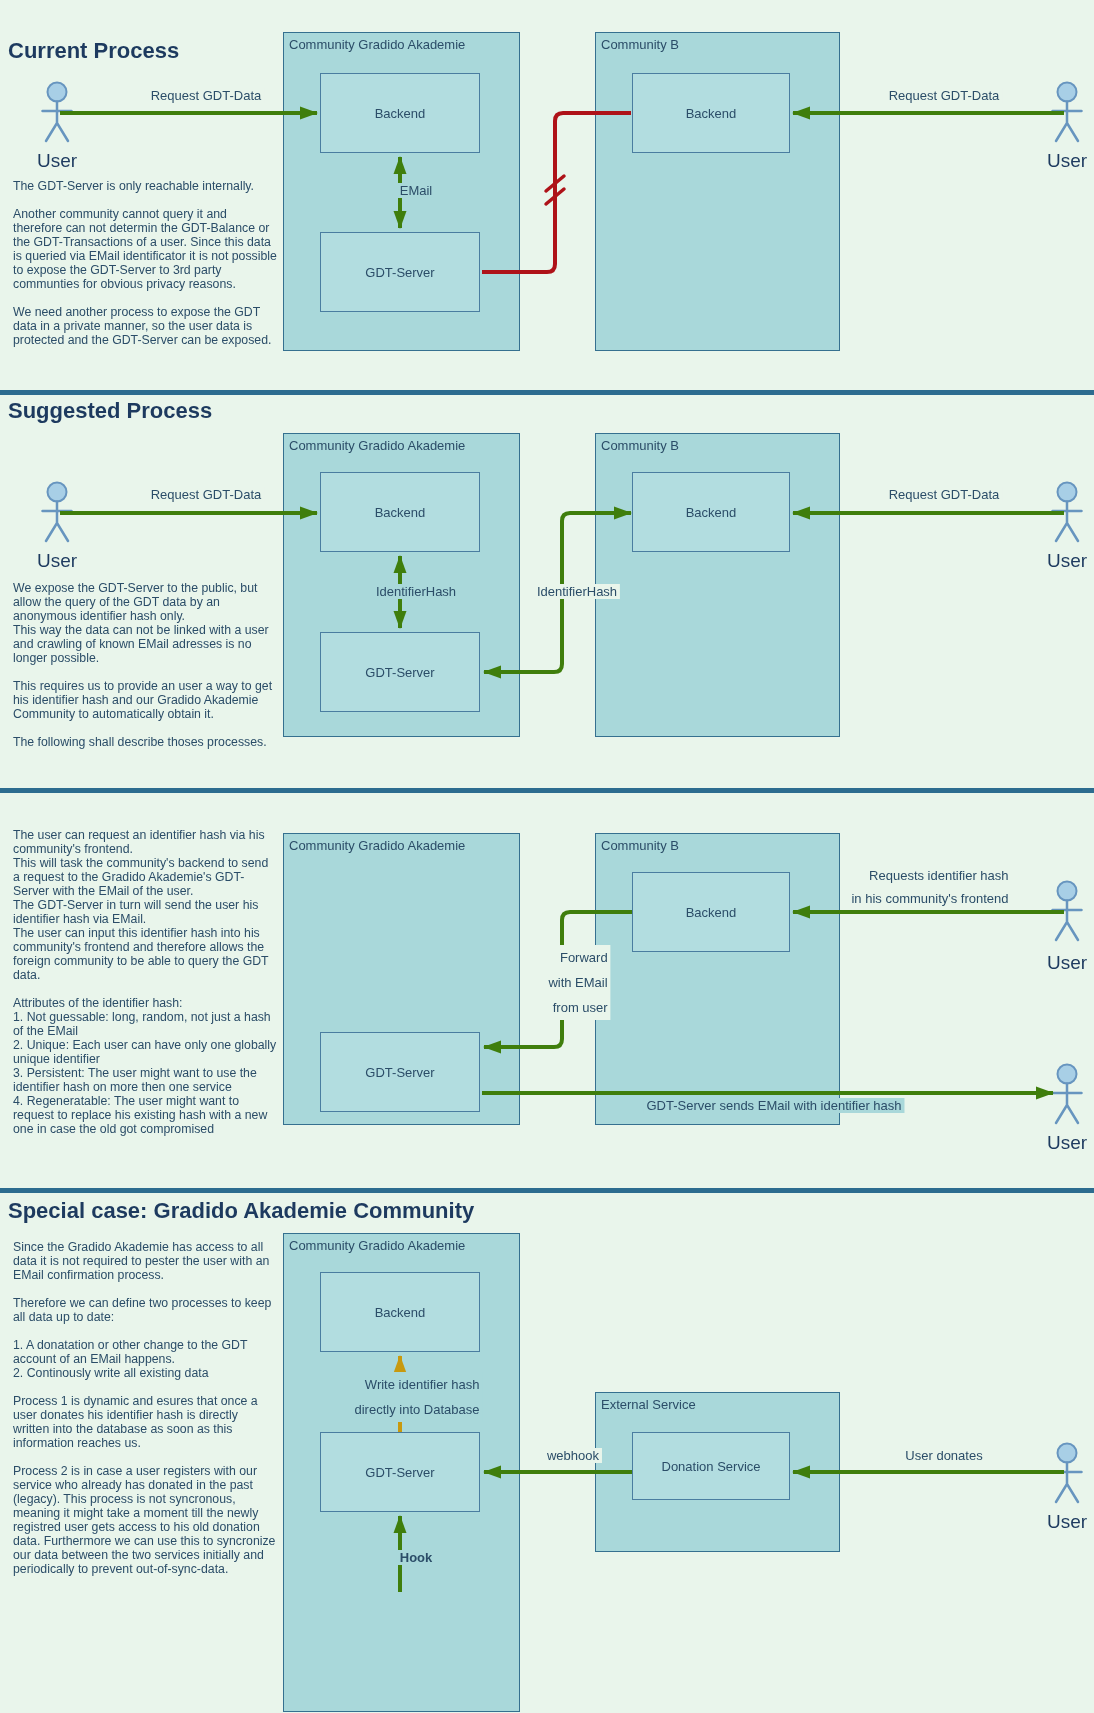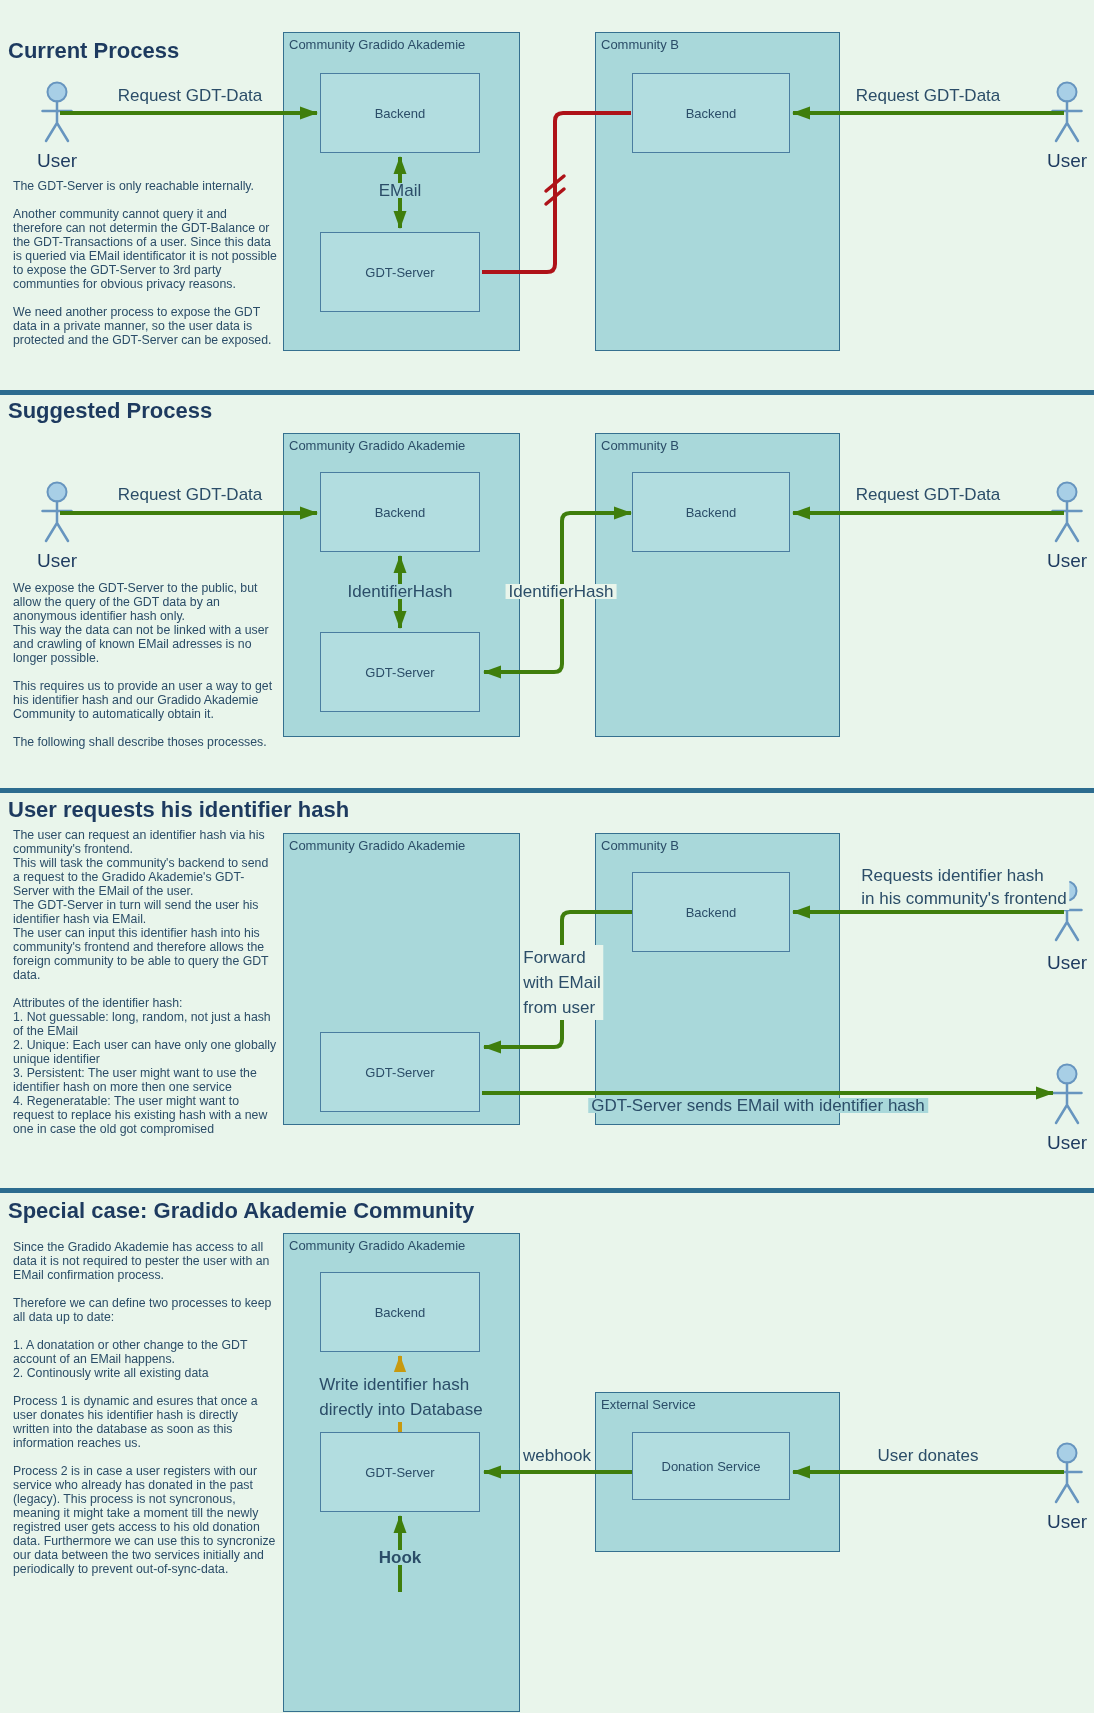--- a/index.html
+++ b/index.html
@@ -8,23 +8,23 @@
   .sec{position:absolute;left:0;width:1094px;}
   .divider{position:absolute;left:0;width:1094px;height:5px;background:var(--divider_color);}
   .title{position:absolute;left:8px;margin:0;font-size:22px;font-weight:bold;
          color:var(--heading_color);white-space:nowrap;}
   .cbox{position:absolute;background:var(--container_fill);border:1px solid var(--container_border);
         box-sizing:border-box;}
   .clabel{padding:4px 16px 0 5px;font-size:13px;color:var(--text_color);white-space:nowrap;}
   .node{position:absolute;background:var(--node_fill);border:1px solid var(--node_border);
         box-sizing:border-box;display:flex;align-items:center;justify-content:center;
         font-size:13px;color:var(--text_color);}
-  .elabel{position:absolute;transform:translateX(-50%);font-size:17px;line-height:15px;
-          color:var(--text_color);white-space:pre;text-align:left;background:var(--background);
-          padding:0 3px;}
+  .elabel{position:absolute;transform:translateX(-50%);font-size:13px;line-height:15px;
+          color:var(--text_color);white-space:pre;text-align:right;background:var(--background);
+          padding:0 3px;margin-left:16px;}
   .elabel.onbox{background:var(--container_fill);}
   .elabel.lh23{line-height:23px;}
   .elabel.lh25{line-height:25px;}
   .txt{position:absolute;left:13px;font-size:12.3px;line-height:14px;color:var(--text_color);
        white-space:pre;}
   .uname{position:absolute;transform:translateX(-50%);font-size:19px;color:var(--heading_color);
          white-space:nowrap;}
   svg.overlay{position:absolute;left:0;top:0;}
   .edge{fill:none;stroke-width:4;stroke-linejoin:round;}
   .g{stroke:var(--arrow_green);}
@@ -146,29 +146,28 @@
     <div class="node" style="left:632px;top:82px;width:158px;height:80px;">Backend</div>
 
     <svg class="overlay" width="1094" height="400">
       <use href="#man" transform="translate(1067,101)"></use>
       <use href="#man" transform="translate(1067,284)"></use>
       <path class="edge g" d="M1064 122 H793" marker-end="url(#ah-g)"></path>
       <path class="edge g" d="M632 122 H570 Q562 122 562 130 V249 Q562 257 554 257 H484" marker-end="url(#ah-g)"></path>
       <path class="edge g" d="M482 303 H1053" marker-end="url(#ah-g)"></path>
     </svg>
 
-    <div class="elabel lh23" style="left:964px;top:74px;">Requests identifier hash
+    <div class="elabel lh23" style="left:914px;top:74px;">Requests identifier hash
 in his community's frontend</div>
     <div class="elabel lh25" style="left:562px;top:155px;">Forward
 with EMail
 from user</div>
     <div class="elabel onbox" style="left:758px;top:308px;">GDT-Server sends EMail with identifier hash</div>
     <div class="uname" style="left:1067px;top:162px;">User</div>
     <div class="uname" style="left:1067px;top:342px;">User</div>
-    <h2 class="title" style="top:7px;">User requests his identifier hash</h2>
     <div class="txt" style="top:38px;">The user can request an identifier hash via his
 community's frontend.
 This will task the community's backend to send
 a request to the Gradido Akademie's GDT-
 Server with the EMail of the user.
 The GDT-Server in turn will send the user his
 identifier hash via EMail.
 The user can input this identifier hash into his
 community's frontend and therefore allows the
 foreign community to be able to query the GDT

